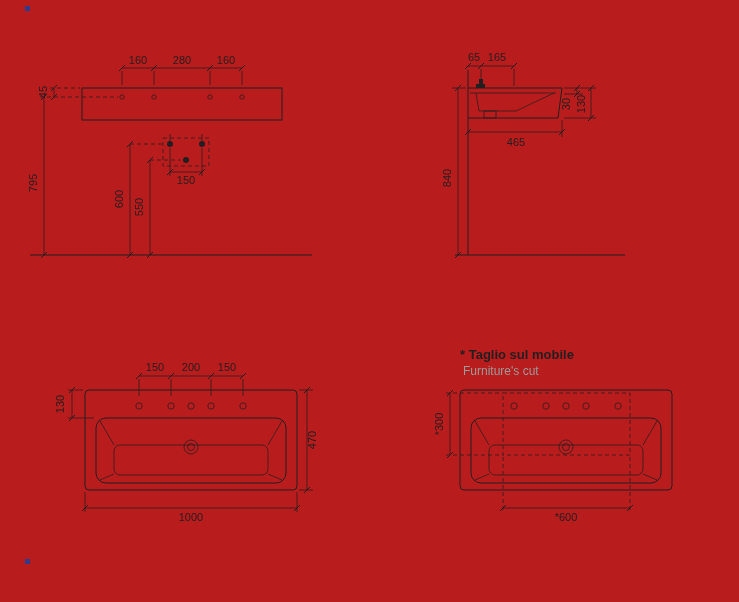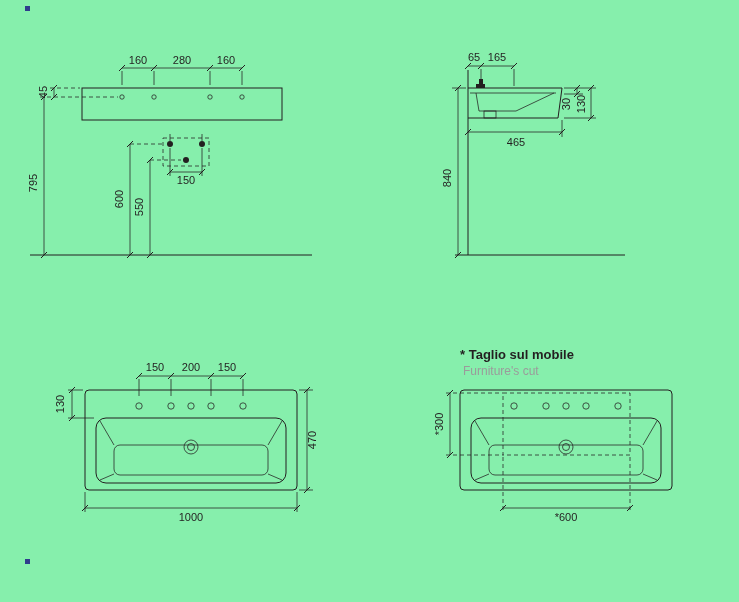--- a/index.html
+++ b/index.html
@@ -1,16 +1,16 @@
 <!DOCTYPE html>
 <html><head>
 <meta charset="utf-8">
 <style>
   html,body{margin:0;padding:0;background:#ffffff;}
-  .canvas{position:relative;width:739px;height:602px;background:#86efac;overflow:hidden;
+  .canvas{position:relative;width:739px;height:602px;background:#b91c1c;overflow:hidden;
           font-family:"Liberation Sans",sans-serif;}
   svg{display:block;}
   .s{stroke:#231f20;stroke-width:1;fill:none;}
   .t{stroke:#231f20;stroke-width:.75;fill:none;}
   .d{stroke-dasharray:4 3;}
   .tk{stroke:#231f20;stroke-width:1;}
   text{font-family:"Liberation Sans",sans-serif;font-size:11px;fill:#231f20;}
   .title{font-size:13px;font-weight:bold;}
   .sub{font-size:12px;fill:#9b9b9b;}
   .dot{fill:#231f20;stroke:none;}

